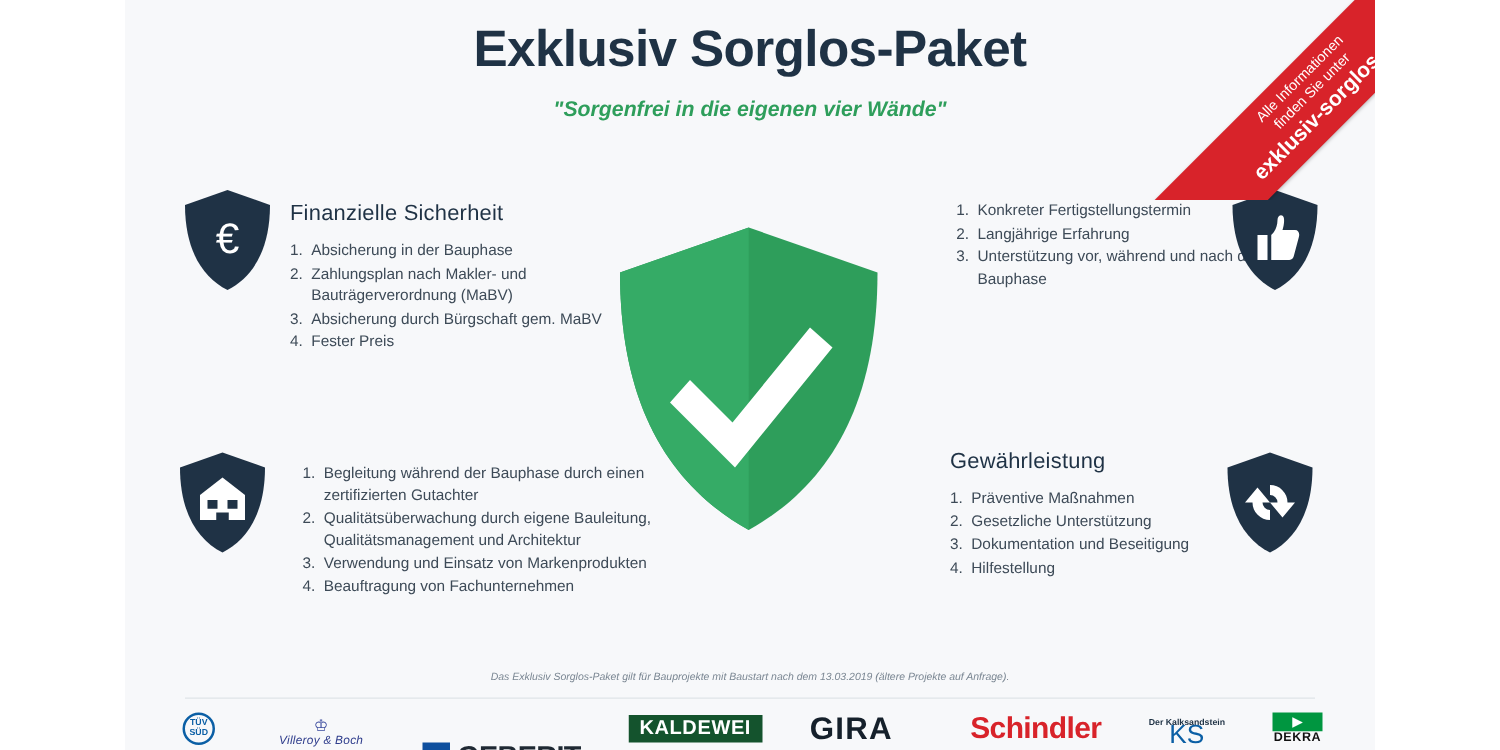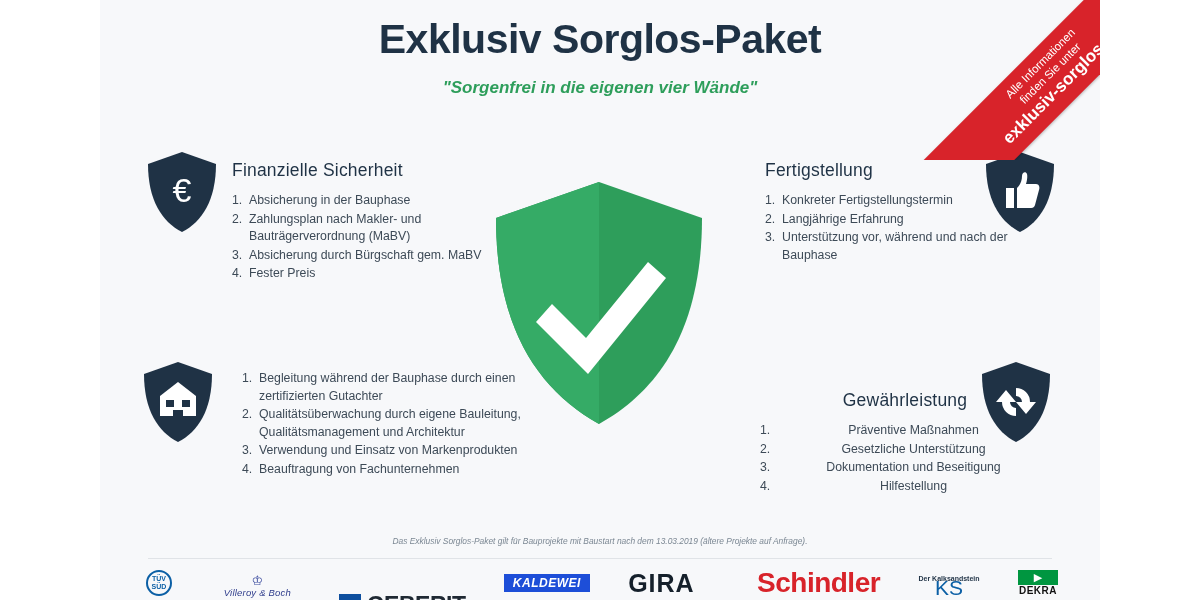--- a/index.html
+++ b/index.html
@@ -105,21 +105,21 @@
     margin-bottom: 1px;
   }
   .block ol li .num {
     position: absolute; left: 0; top: 0;
   }
   .block ol li .cont { display: block; }
 
   .block.tl { left: 132px; top: 160px; width: 250px; }
   .block.bl { left: 142px; top: 370px; width: 315px; }
   .block.tr { left: 665px; top: 160px; width: 290px; text-align: left; }
-  .block.br { left: 660px; top: 390px; width: 290px; text-align: center; }
+  .block.br { left: 660px; top: 358px; width: 290px; }
 
   
   .icon-shield { position: absolute; z-index: 12; width: 72px; height: 84px; }
   .icon-shield.i1 { left: 46px; top: 150px; }
   .icon-shield.i2 { left: 42px; top: 360px; }
   .icon-shield.i3 { left: 884px; top: 150px; }
   .icon-shield.i4 { left: 880px; top: 360px; }
 
   
   .footnote {
@@ -174,25 +174,25 @@
     font-weight: normal;
   }
   .logo-geberit {
     display: flex; align-items: center; margin-top: 44px;
   }
   .geberit-sq {
     width: 22px; height: 22px; background: #0e4f9e; margin-right: 6px;
   }
   .geberit-txt { font-size: 23px; font-weight: bold; color: #1f2933; letter-spacing: -.5px; }
   .logo-kaldewei {
-    background: #1d4ed8; color: #ffffff;
-    font-size: 12px; font-weight: bold; padding: 2px 9px; letter-spacing: .5px; font-style: italic;
+    background: #14532d; color: #ffffff;
+    font-size: 16px; font-weight: bold; padding: 2px 9px; letter-spacing: .5px;
   }
   .logo-gira { font-size: 25px; font-weight: bold; color: #15202b; letter-spacing: 1px; }
-  .logo-schindler { font-size: 28px; font-weight: bold; color: #d8232a; letter-spacing: -.5px; margin-left: 24px; }
+  .logo-schindler { font-size: 24px; font-weight: bold; color: #d8232a; letter-spacing: -.5px; margin-left: 24px; }
   .logo-ks {
     display: flex; flex-direction: column; align-items: center; line-height: 9px;
   }
   .ks-top { font-size: 7px; color: #1f3245; font-weight: bold; }
   .ks-main { font-size: 21px; font-weight: normal; color: #0b5fa5; }
   .logo-dekra {
     display: flex; flex-direction: column; align-items: center;
   }
   .dekra-grn {
     background: #009640; color: #ffffff; width: 40px; height: 15px;
@@ -289,21 +289,20 @@
             <span class="cont">Verwendung und Einsatz von Markenprodukten</span>
           </li>
         <li>
             <span class="num">4.</span>
             <span class="cont">Beauftragung von Fachunternehmen</span>
           </li>
       </ol>
     </div>
 
     <div class="block tr">
-      <div class="head">Fertigstellung</div>
       <ol>
         <li>
             <span class="num">1.</span>
             <span class="cont">Konkreter Fertigstellungstermin</span>
           </li>
         <li>
             <span class="num">2.</span>
             <span class="cont">Langjährige Erfahrung</span>
           </li>
         <li>

